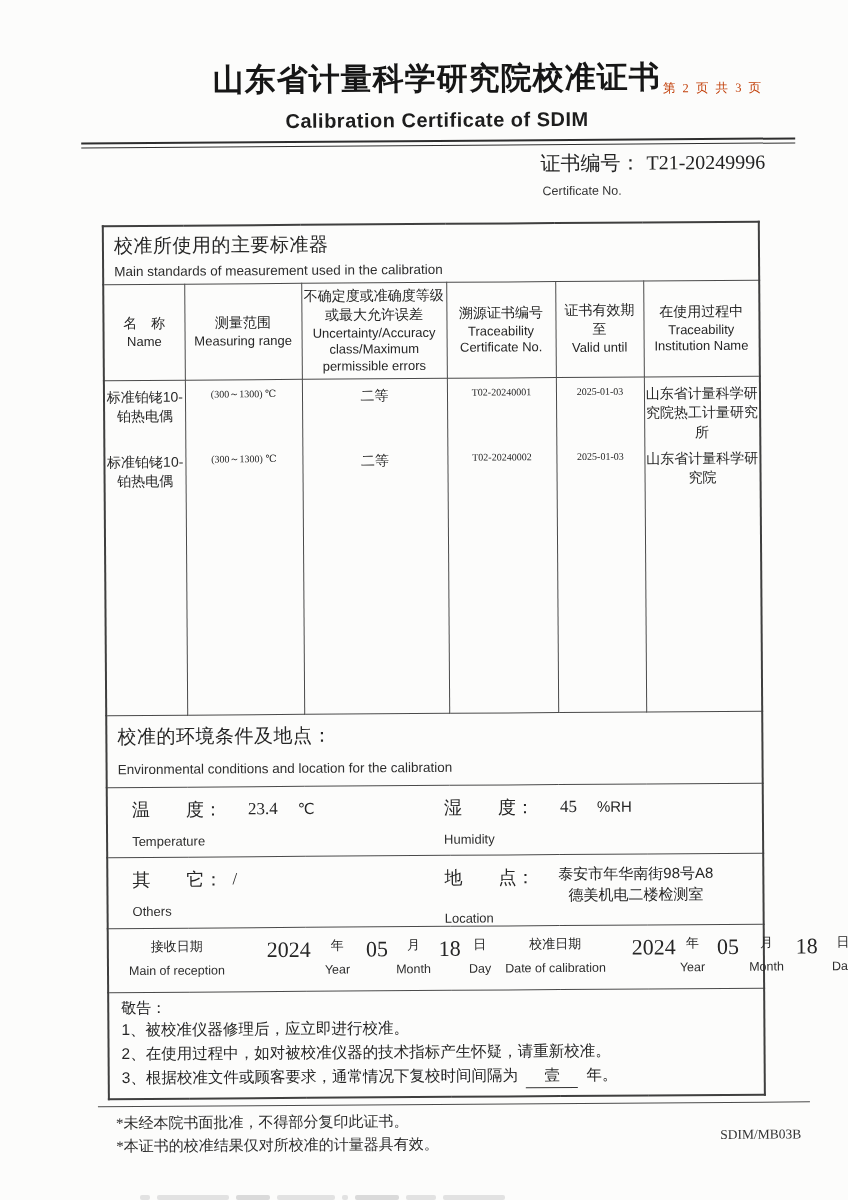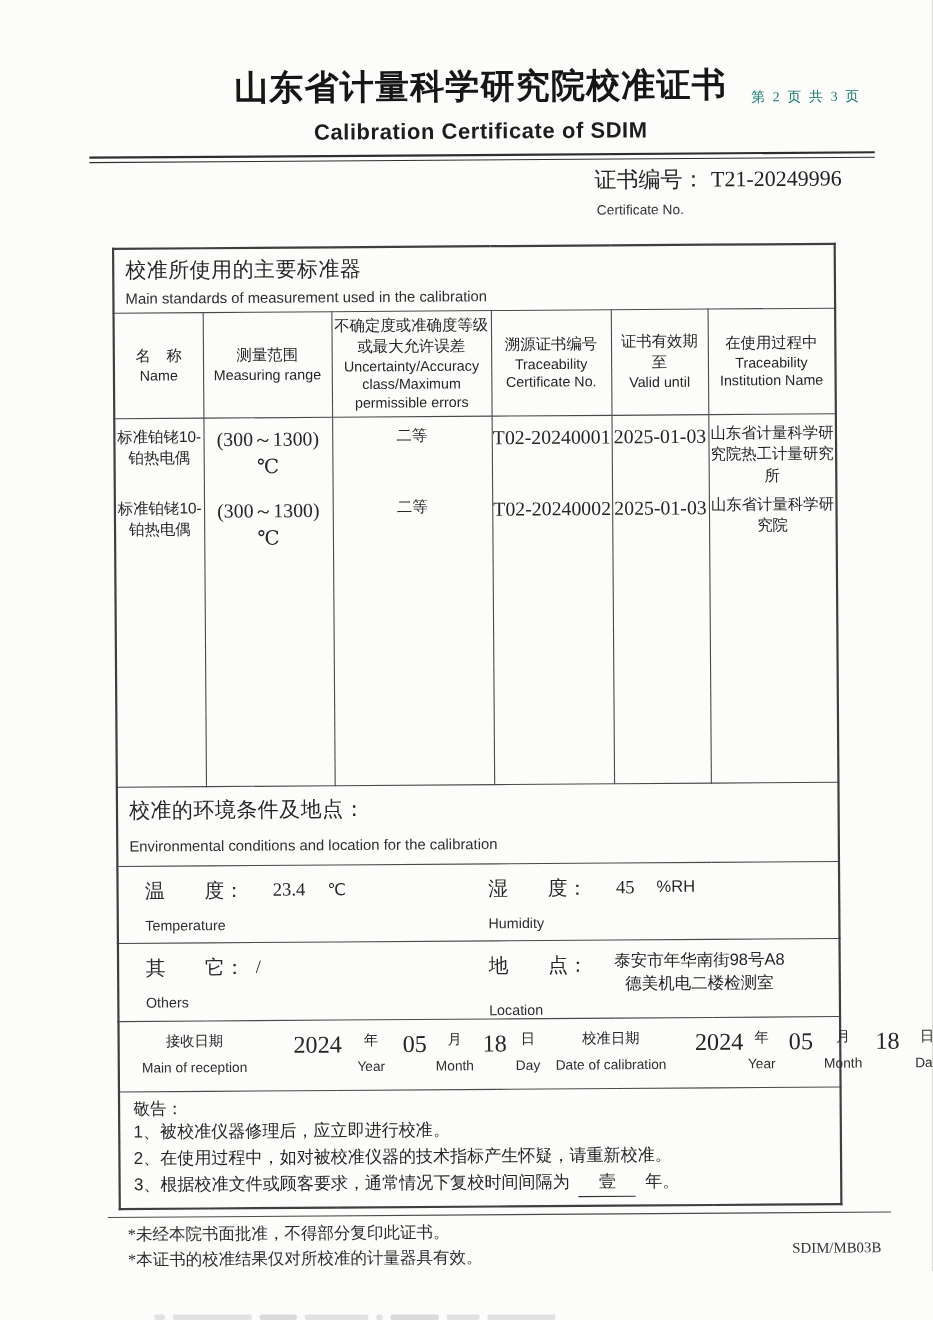--- a/index.html
+++ b/index.html
@@ -12,21 +12,21 @@
   .doc { position:absolute; inset:0; transform:rotate(-0.4deg); transform-origin:50% 45%; }
   .serif { font-family:"Liberation Serif","DejaVu Serif",serif; }
 
   
   .logo-wrap { position:absolute; left:92px; top:64px; width:100px; text-align:center; }
   .logo-text { font-weight:bold; font-size:21px; letter-spacing:1px; color:#1d1d1d; margin-top:-2px; }
   .title-block { position:absolute; left:205px; top:58px; width:470px; text-align:center; }
   .title-zh { font-size:31px; font-weight:bold; letter-spacing:1px; color:#161616;
               font-family:"Liberation Serif","DejaVu Serif",serif; white-space:nowrap; }
   .title-en { font-size:20px; font-weight:bold; color:#1d1d1d; margin-top:9px; letter-spacing:.5px; }
-  .page-info { position:absolute; left:686px; top:82px; font-size:12.5px; color:#0f766e;
+  .page-info { position:absolute; left:666px; top:82px; font-size:12.5px; color:#c2410c;
                font-family:"Liberation Serif","DejaVu Serif",serif; letter-spacing:2px; white-space:nowrap; }
   .double-rule { position:absolute; left:84px; top:140px; width:714px; height:6px;
                  border-top:2.5px solid #2e2e2e; border-bottom:1.5px solid #2e2e2e; }
 
   
   .certno { position:absolute; left:543px; top:151px; }
   .certno-line { font-size:20px; color:#222; white-space:nowrap; }
   .certno-line .val { font-family:"Liberation Serif","DejaVu Serif",serif; margin-left:6px; }
   .certno-en { font-size:12.5px; color:#333; margin-top:7px; margin-left:2px; }
 
@@ -36,21 +36,21 @@
                border:2px solid #3f3f3f; }
   table.main td, table.main th { border:1.5px solid #4a4a4a; color:#262626; }
   .sec-title-cell { height:58px; text-align:left; padding:6px 10px 4px 10px; vertical-align:top; }
   .sec-zh { font-size:19px; letter-spacing:.5px; }
   .sec-en { font-size:13.5px; margin-top:5px; color:#2e2e2e; }
   .colhead { height:96px; text-align:center; vertical-align:middle; font-weight:normal; padding:2px; }
   .colhead .zh { font-size:14px; line-height:1.35; }
   .colhead .en { font-size:13px; line-height:1.25; margin-top:1px; }
   .data-cell { vertical-align:top; text-align:center; padding-top:7px; height:335px; }
   .entry { height:65px; font-size:14px; line-height:1.4; }
-  .entry.serif { font-size:18px; }
+  .entry.serif { font-size:10px; }
 
   .env-title-cell { height:72px; text-align:left; padding:8px 10px 4px 10px; vertical-align:top; }
 
   .pair-cell { height:70px; vertical-align:top; padding:10px 0 0 0; }
   .pair-row { display:flex; }
   .pair-group { display:flex; flex-direction:column; }
   .pg-left  { margin-left:24px; width:300px; }
   .pg-right { margin-left:12px; }
   .pair-main { display:flex; align-items:flex-start; font-size:18px; white-space:nowrap; }
   .pair-main .val  { font-family:"Liberation Serif","DejaVu Serif",serif; font-size:17px; margin-left:26px; margin-top:2px; }

